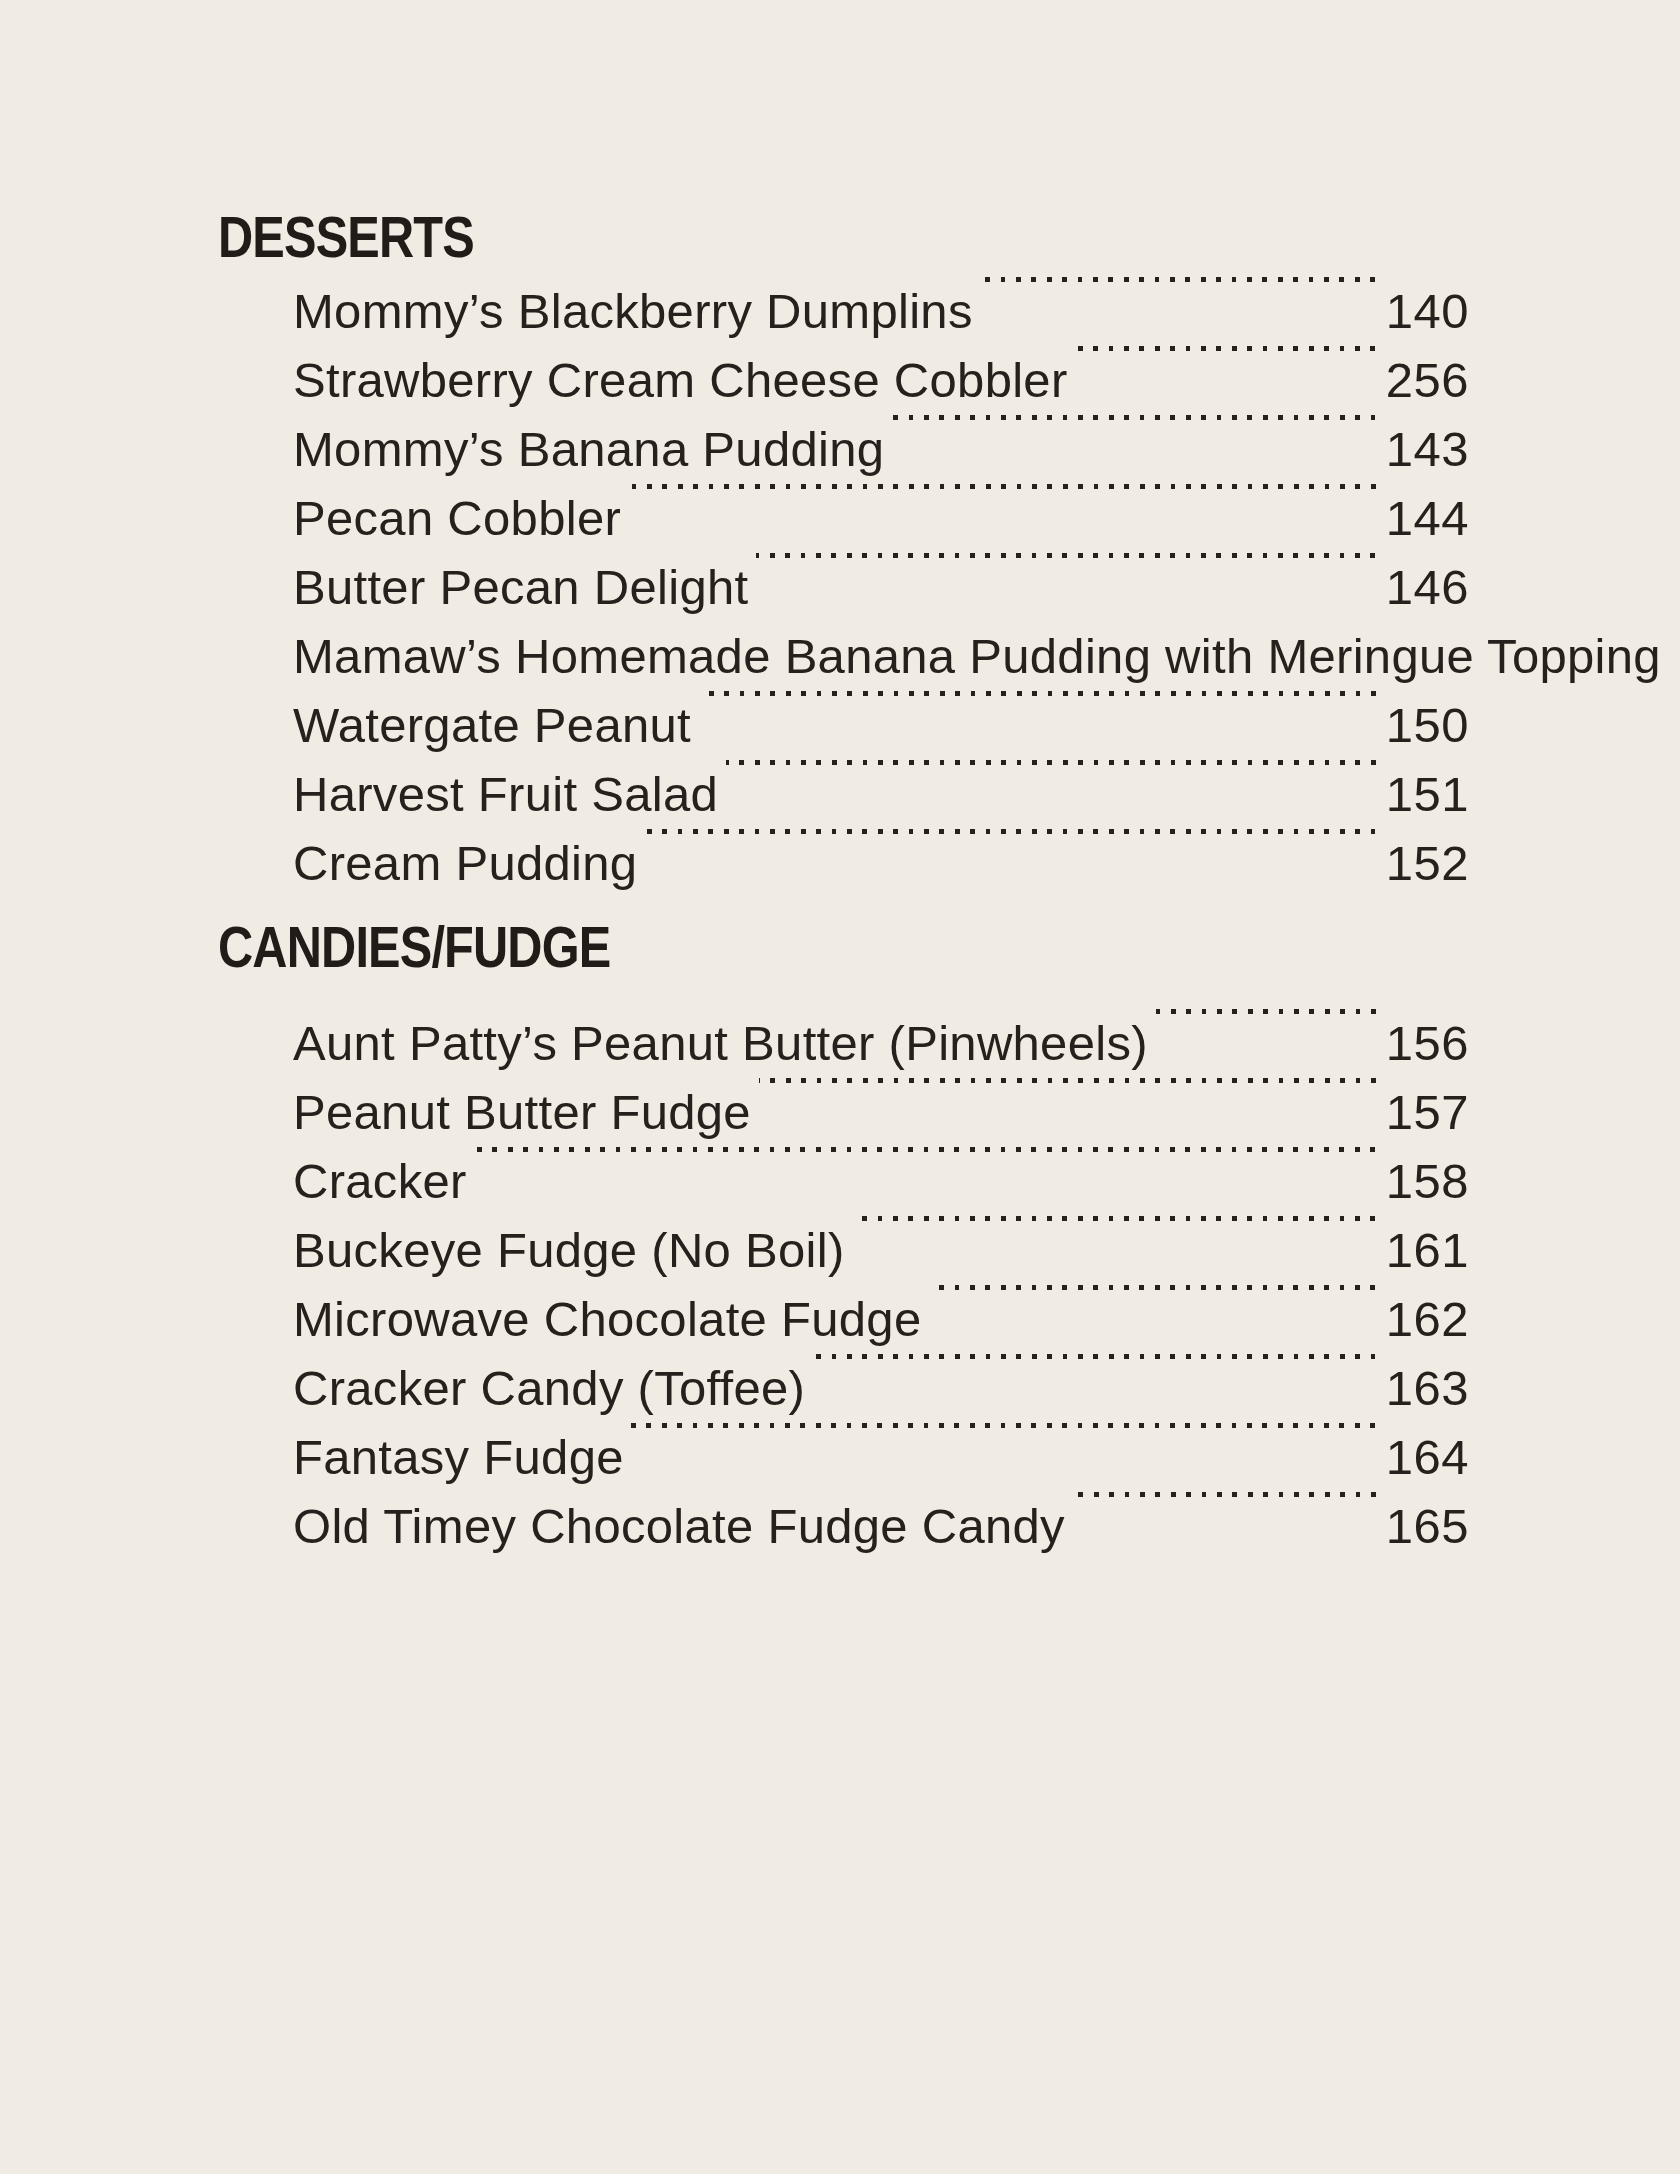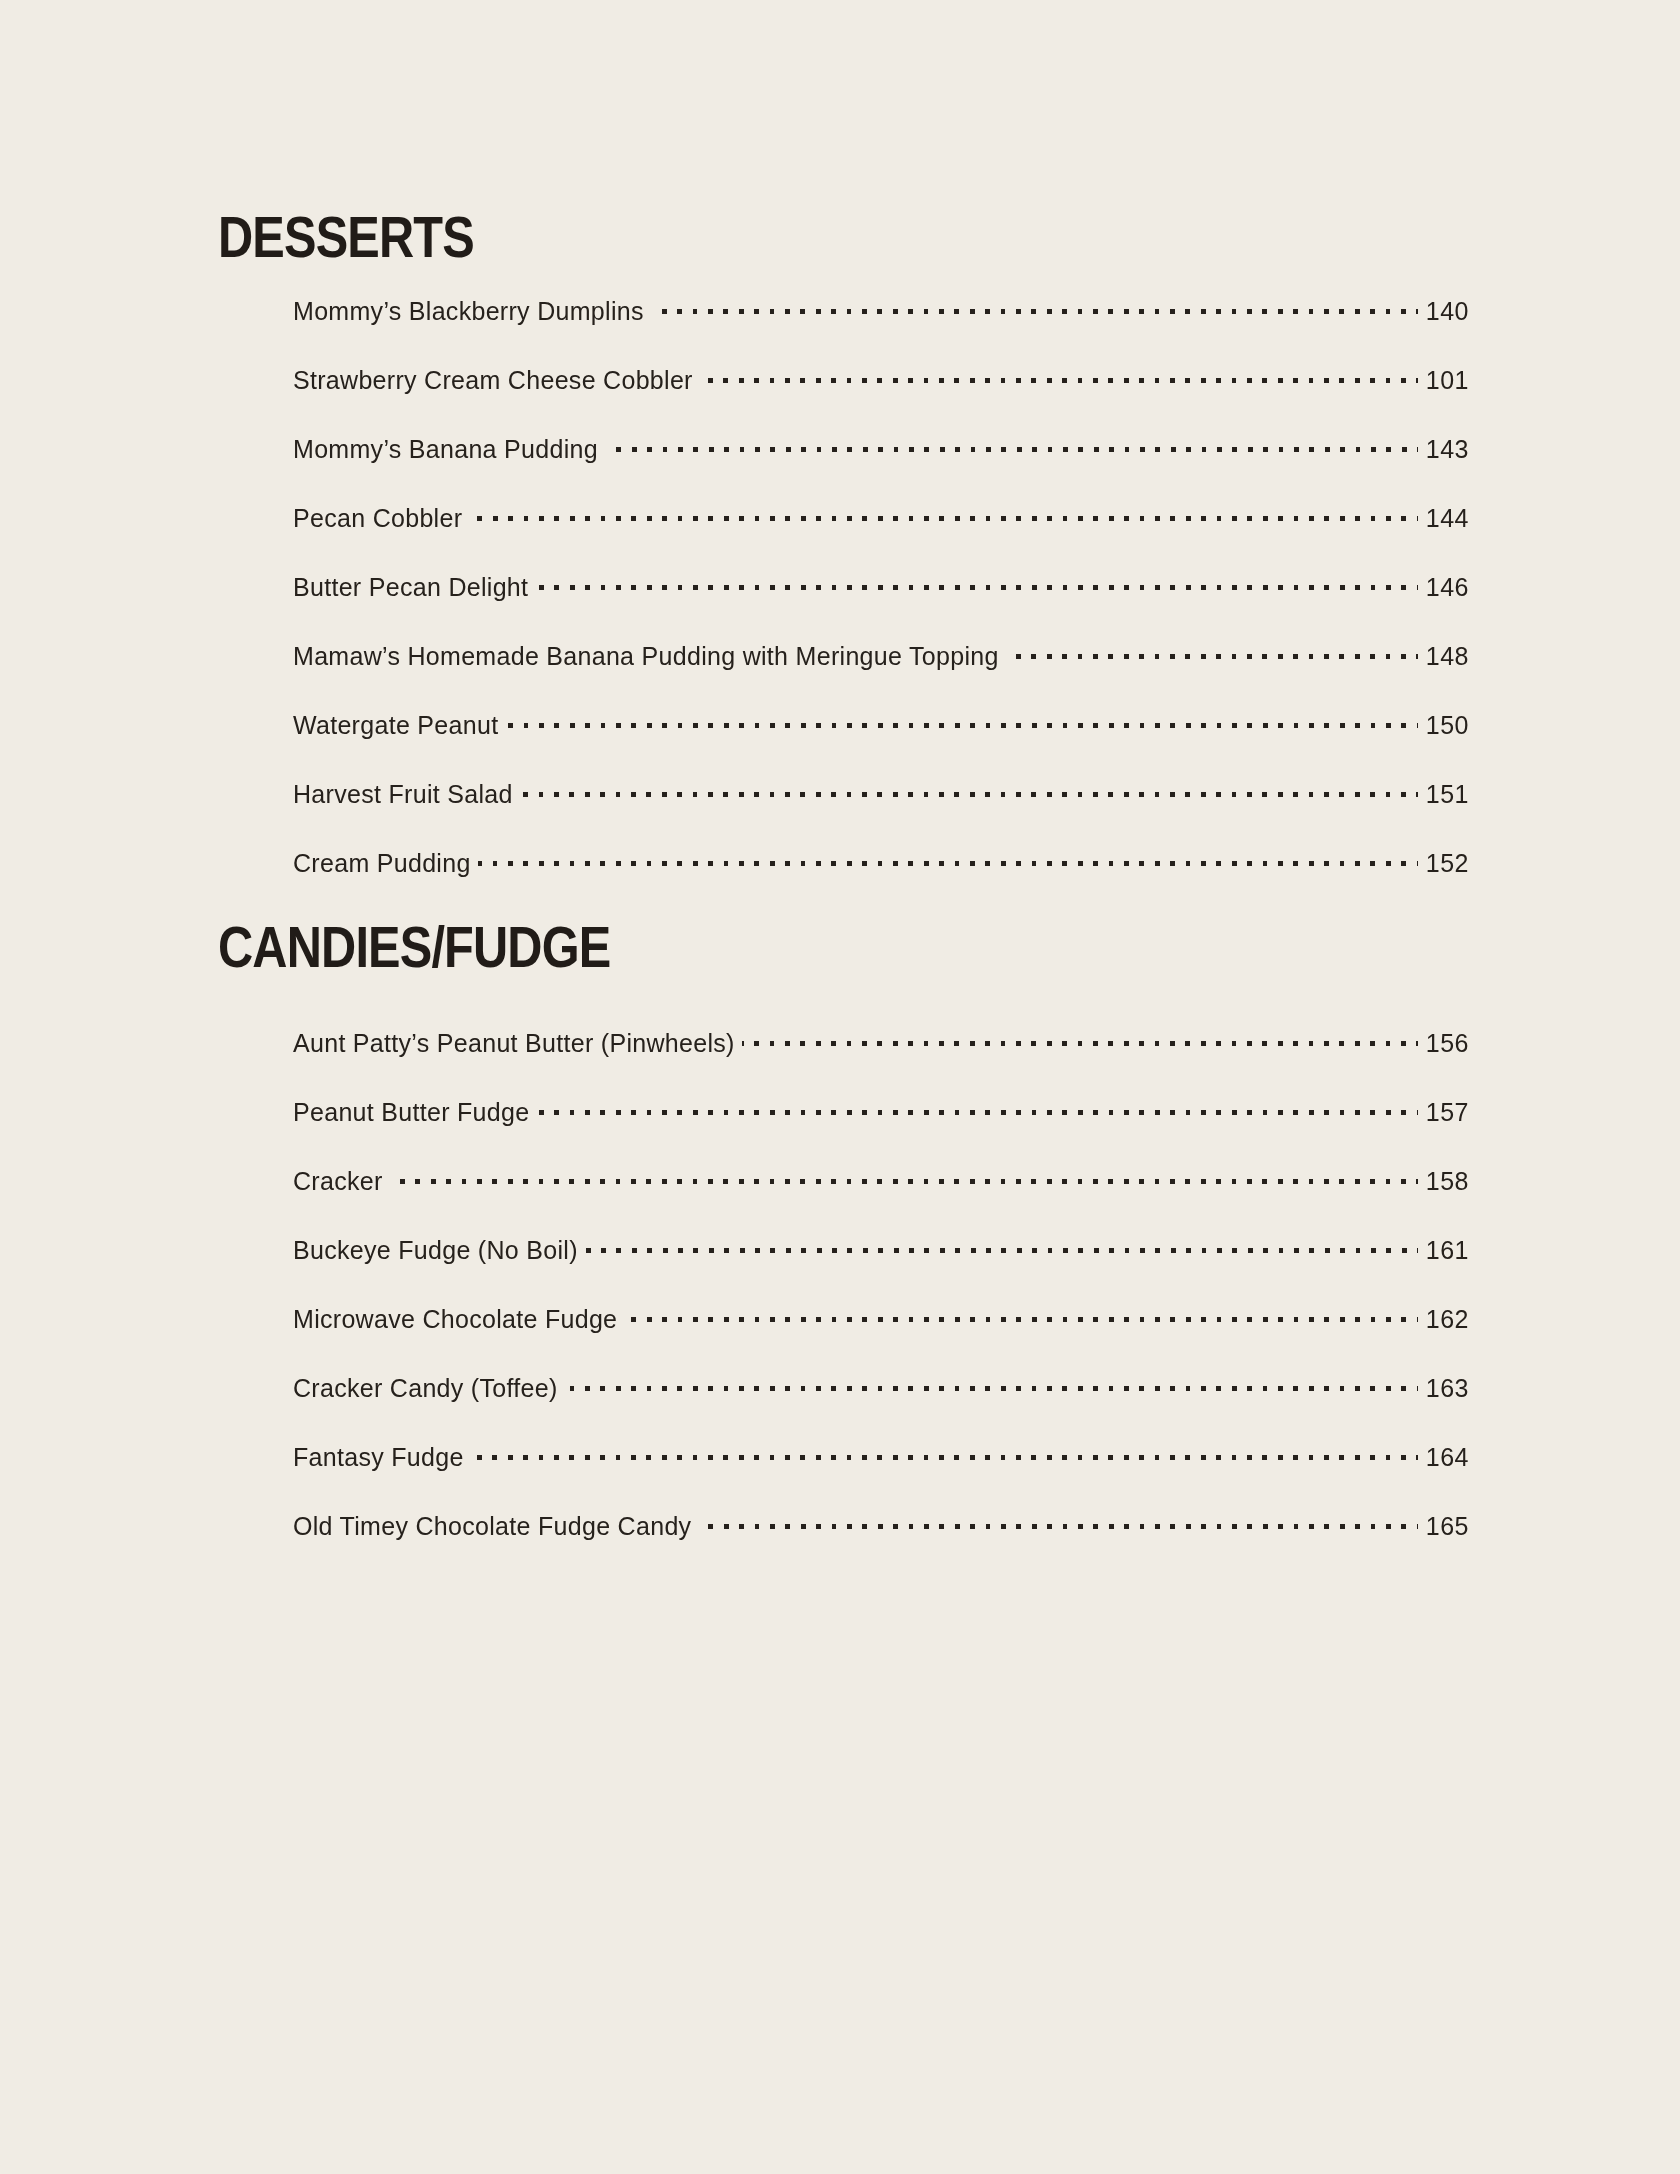--- a/index.html
+++ b/index.html
@@ -36,24 +36,24 @@
   }
   .entries {
     margin-left: 75px;
     margin-top: 4.8px;
   }
   .toc-section + .toc-section .entries {
     margin-top: 27px;
   }
   .row {
     display: flex;
-    align-items: center;
+    align-items: flex-start;
     height: 69px;
     line-height: 69px;
-    font-size: 25px;
+    font-size: 49px;
   }
   .title {
     white-space: nowrap;
     letter-spacing: 0.3px;
   }
   .leader {
     flex: 1 1 0;
     min-width: 0;
     height: 4.8px;
     margin: 0 7.7px;
@@ -75,21 +75,21 @@
     <div class="entries">
   <div class="row">
     <span class="title">Mommy’s Blackberry Dumplins</span>
     <span class="leader"></span>
     <span class="page-num">140</span>
   </div>
 
   <div class="row">
     <span class="title">Strawberry Cream Cheese Cobbler</span>
     <span class="leader"></span>
-    <span class="page-num">101</span>
+    <span class="page-num">256</span>
   </div>
 
   <div class="row">
     <span class="title">Mommy’s Banana Pudding</span>
     <span class="leader"></span>
     <span class="page-num">143</span>
   </div>
 
   <div class="row">
     <span class="title">Pecan Cobbler</span>

